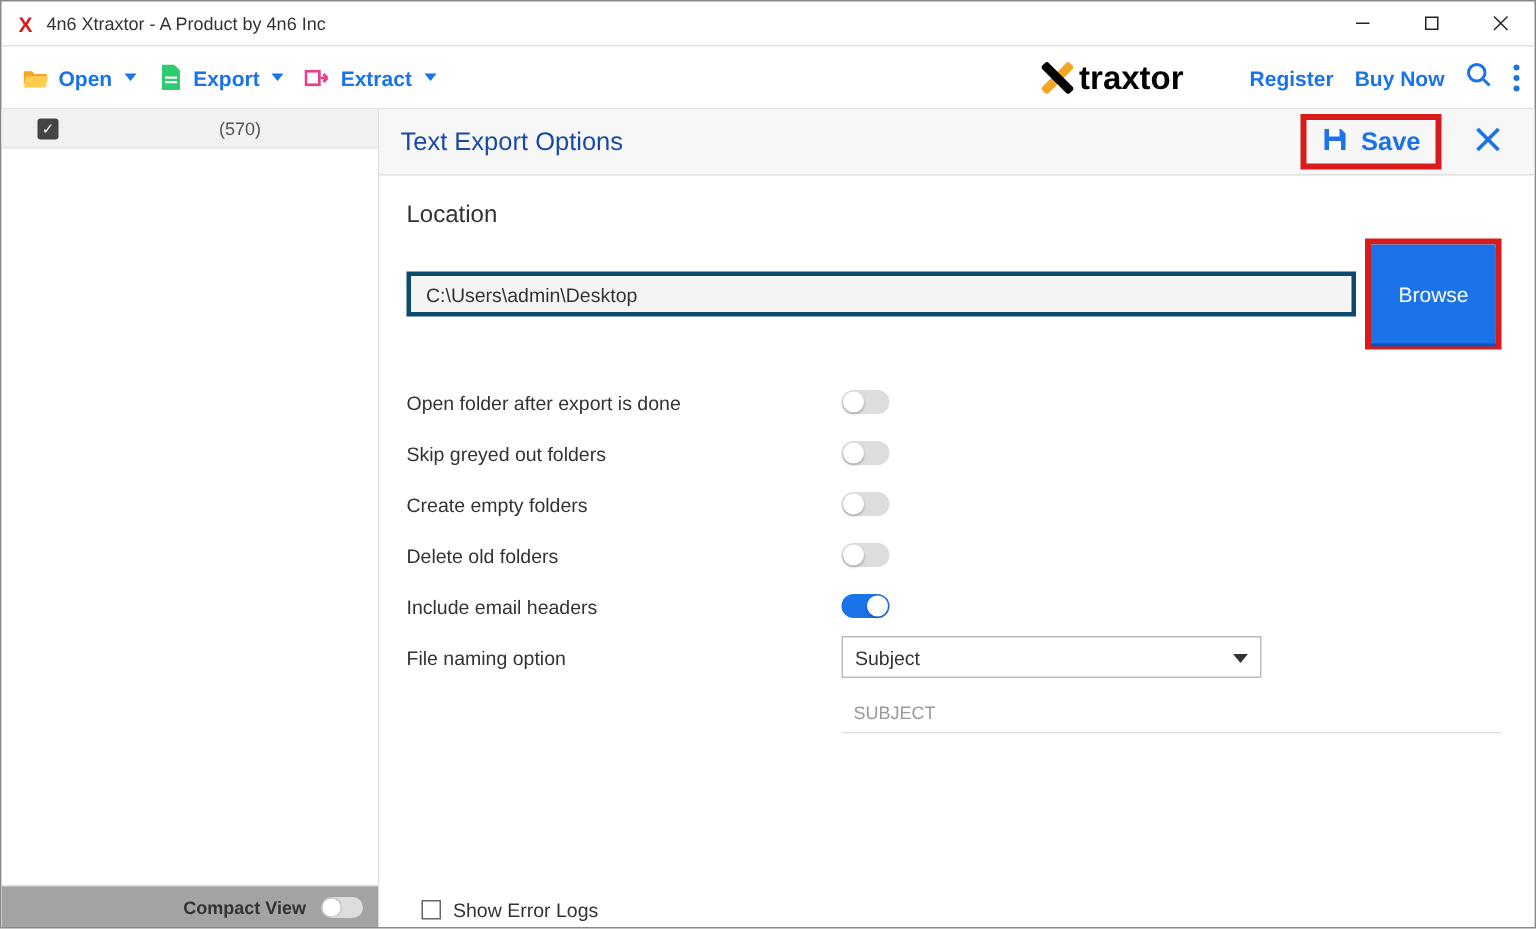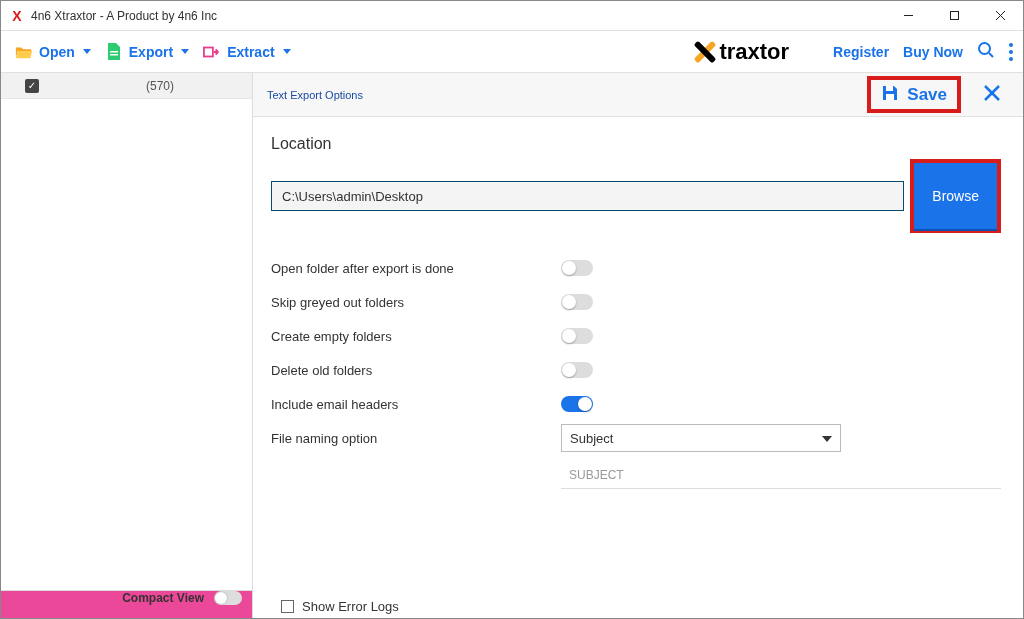--- a/index.html
+++ b/index.html
@@ -99,57 +99,57 @@
     position:relative;
   }
   .tree-check {
     width:14px;height:14px;border-radius:2px;background:#444;
     display:flex;align-items:center;justify-content:center;color:#fff;font-size:10px;
     margin-right:8px;
   }
   .tree-count { margin-left:auto;color:#555;margin-right:70px; }
 
   .sidebar-bottom {
-    margin-top:auto;height:28px;background:#ec4899;border-top:1px solid #ddd;
-    display:flex;align-items:flex-start;justify-content:flex-end;padding:0 10px;gap:10px;
+    margin-top:auto;height:28px;background:#a3a3a3;border-top:1px solid #ddd;
+    display:flex;align-items:center;justify-content:flex-end;padding:0 10px;gap:10px;
     font-size:12px;color:#333;font-weight:600;
   }
   .mini-toggle {
     width:28px;height:14px;border-radius:8px;background:#ddd;position:relative;
   }
   .mini-toggle .knob{
     width:12px;height:12px;border-radius:50%;background:#fff;position:absolute;top:1px;left:1px;box-shadow:0 0 2px rgba(0,0,0,.3);
   }
 
   
   .main {
     flex:1;display:flex;flex-direction:column;background:#fff;
   }
   .panel-header {
     height: 44px;background:#f7f7f7;border-bottom:1px solid #e0e0e0;
     display:flex;align-items:center;padding:0 14px;
   }
-  .panel-title { color:#1a4aa3;font-size:11px;font-weight:500; }
+  .panel-title { color:#1a4aa3;font-size:17px;font-weight:500; }
   .panel-header-right {
     margin-left:auto;display:flex;align-items:center;gap:14px;
   }
   .save-wrap {
     border:4px solid #d81b1b;padding:4px 10px;display:flex;align-items:center;gap:8px;
   }
   .save-icon{color:#1a73e8;}
   .save-label{color:#1a73e8;font-weight:600;font-size:17px;}
   .close-x {
     color:#1a73e8;font-size:22px;font-weight:400;cursor:pointer;padding:0 8px;
   }
 
   .panel-body { padding: 18px 22px 0 18px; overflow:hidden; }
   .field-label { font-size:16px;color:#333;margin-bottom:6px; }
   .location-row { display:flex;align-items:center;gap:0;margin-bottom:18px; }
   .loc-input {
-    flex:1;height:30px;border:1px solid #0c4a6e;background:#f4f4f4;padding:0 10px;font-size:13px;color:#333;
+    flex:1;height:30px;border:3px solid #0c4a6e;background:#f4f4f4;padding:0 10px;font-size:13px;color:#333;
   }
   .browse-wrap {
     border:4px solid #d81b1b;margin-left:6px;
   }
   .browse-btn {
     background:#1a73e8;color:#fff;font-weight:400;font-size:14px;border:none;
     padding:25px 18px;cursor:pointer;box-shadow:0 2px 0 #0a53b5;
   }
 
   .option-row {

